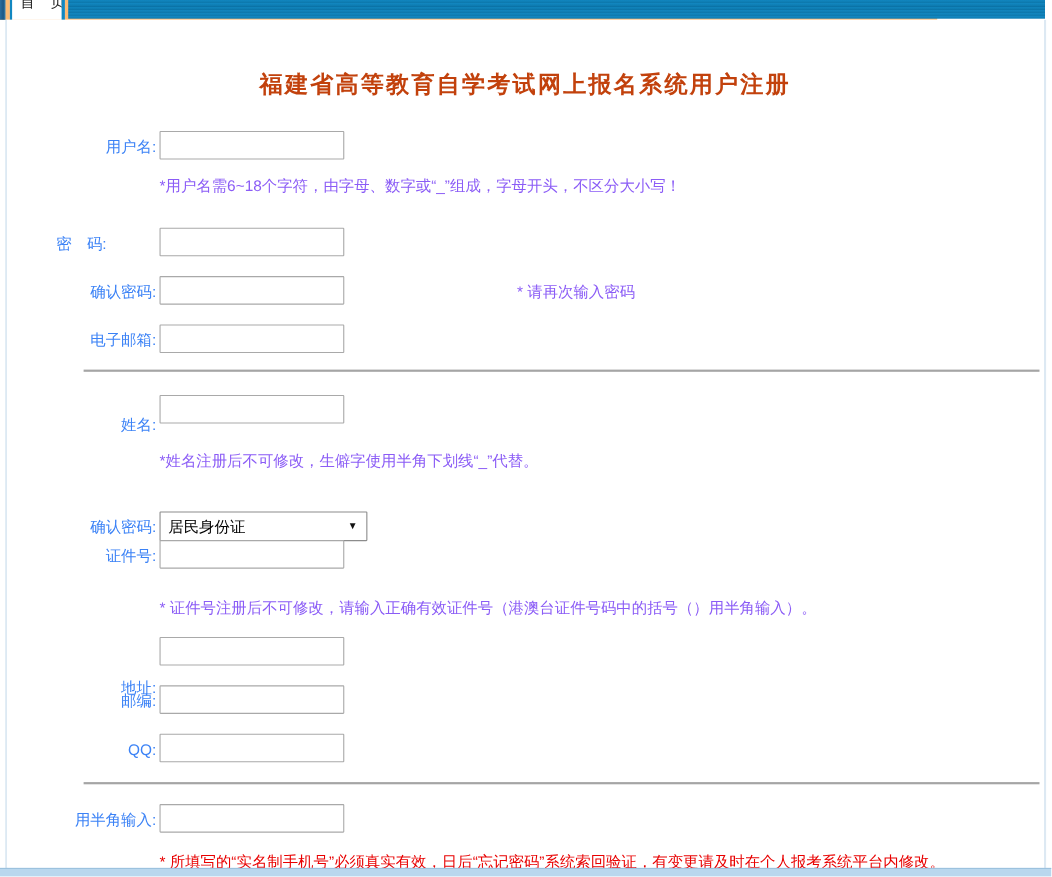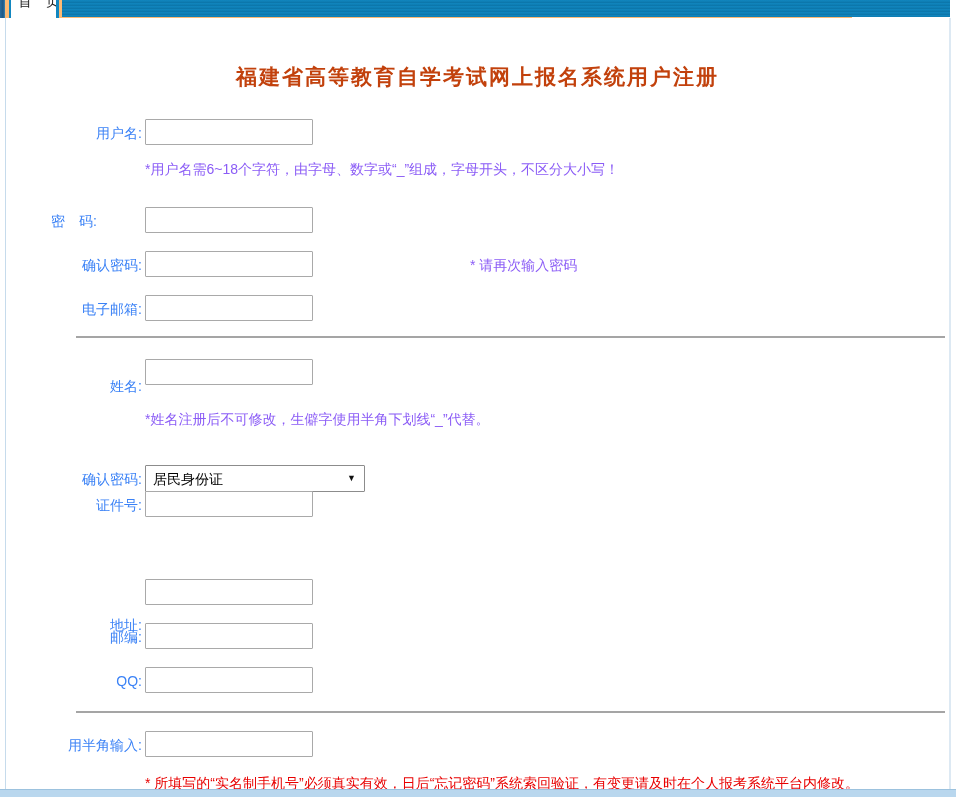--- a/index.html
+++ b/index.html
@@ -30,21 +30,21 @@
            font-family:"Liberation Serif","DejaVu Serif",serif; font-weight:bold;
            font-size:21px; letter-spacing:2px; }
 
   .lbl { position:absolute; left:0; width:136px; text-align:right; font-size:14px; color:#3b82f6; white-space:nowrap; }
   .txt { position:absolute; width:168px; height:26px; border:1px solid #a9a9a9; background:#fff;
          font-size:14px; padding:2px 4px; border-radius:1px; }
   .hint { position:absolute; font-size:14px; color:#8b5cf6; white-space:nowrap; }
   .hint-red { color:#e80000; }
   .divider { position:absolute; left:70px; width:869px; height:0; border-top:2px solid #a5a5a5; }
 
-  .select { position:absolute; left:139px; top:447px; width:220px; height:27px; border:1px solid #8c8c8c;
+  .select { position:absolute; left:139px; top:447px; width:189px; height:27px; border:1px solid #8c8c8c;
             background:#fff; font-size:14px; cursor:pointer; border-radius:1px;padding-left:12px; }
   .select .val { position:absolute; left:7px; top:5px; }
   .select .arrow { position:absolute; right:8px; top:7px; font-size:9px; color:#111; }
 </style>
 </head>
 <body>
 
 <div class="stage">
 
   <div class="topbar">
@@ -83,20 +83,21 @@
     <div class="hint" style="left:139px; top:393px;">*姓名注册后不可修改，生僻字使用半角下划线“_”代替。</div>
 
     <div class="lbl" style="top:453px;">确认密码:</div>
     <div class="select">
       <span class="val">居民身份证</span>
       <span class="arrow">▼</span>
     </div>
 
     <div class="lbl" style="top:479px;">证件号:</div>
     <input class="txt" style="left: 139px; top: 473px;">
+    <div class="hint" style="left:139px; top:526px;">* 证件号注册后不可修改，请输入正确有效证件号（港澳台证件号码中的括号（）用半角输入）。</div>
 
     <div class="lbl" style="top:567px;margin-top:32px;">地址:</div>
     <input class="txt" style="left: 139px; top: 561px;">
 
     <div class="lbl" style="top:611px;">邮编:</div>
     <input class="txt" style="left: 139px; top: 605px;">
 
     <div class="lbl" style="top:655px;">QQ:</div>
     <input class="txt" style="left: 139px; top: 649px;">
 

